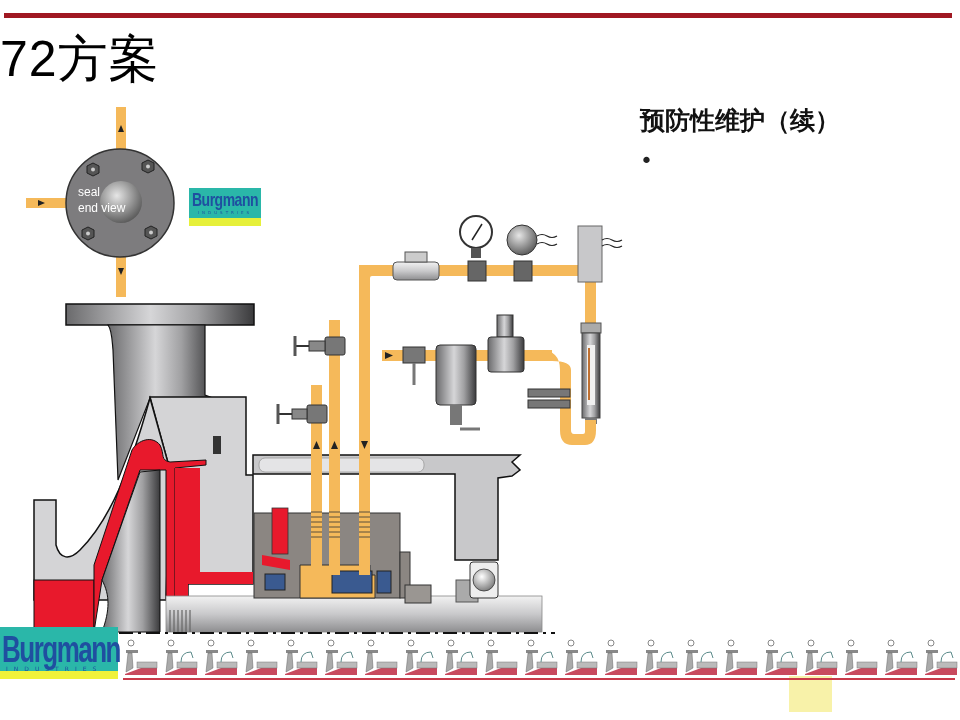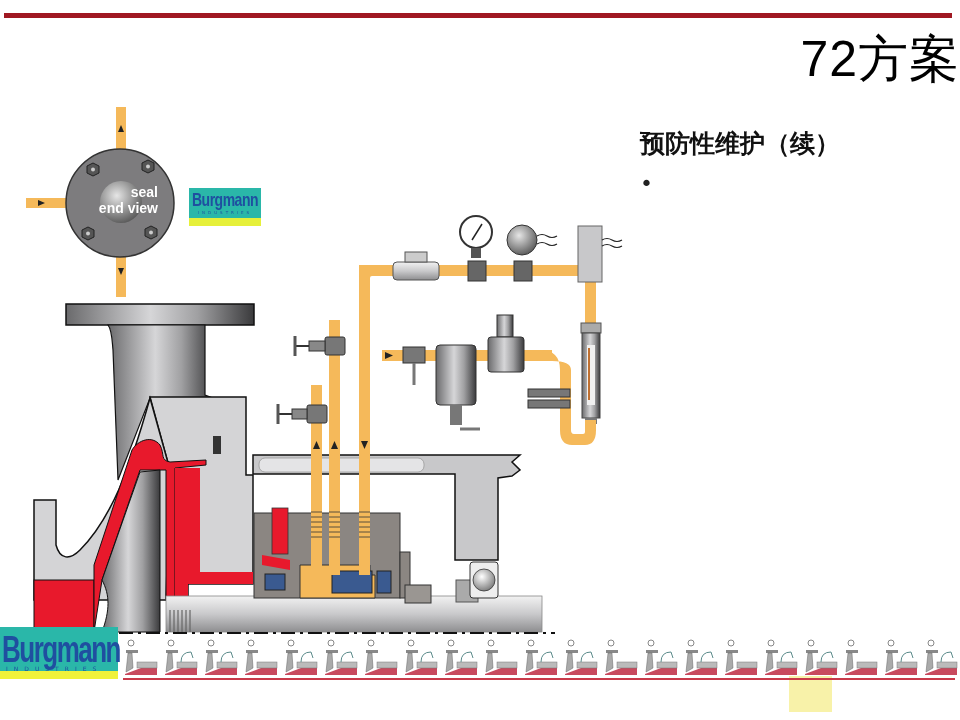--- a/index.html
+++ b/index.html
@@ -1,35 +1,35 @@
 <!DOCTYPE html>
 <html><head>
 <meta charset="utf-8">
 <style>
   * { margin: 0; padding: 0; box-sizing: border-box; }
   html, body { width: 960px; height: 720px; background: #ffffff; overflow: hidden; }
   body { position: relative; font-family: "DejaVu Sans", sans-serif; }
   .top-rule { position: absolute; left: 4px; top: 13px; width: 948px; height: 5px; background: #a01822; }
-  .title { position: absolute; left: 0; top: 28px; width: 960px; text-align: right; font-family: "Liberation Sans", "DejaVu Sans", sans-serif; font-size: 50px; color: #000; line-height: 62px; letter-spacing: 1px; }
+  .title { position: absolute; left: 0; top: 28px; width: 960px; text-align: left; font-family: "Liberation Sans", "DejaVu Sans", sans-serif; font-size: 50px; color: #000; line-height: 62px; letter-spacing: 1px; }
   .notes { position: absolute; left: 640px; top: 104px; width: 315px; }
-  .notes-heading { font-size: 25px; color: #111; line-height: 34px; font-weight: bold; margin-top: 23px; }
+  .notes-heading { font-size: 25px; color: #111; line-height: 34px; font-weight: bold; }
   .bullet-row { display: flex; margin-top: 6px; }
   .bullet-dot { font-size: 22px; color: #222; width: 26px; line-height: 34px; }
   .bullet-text { font-size: 24px; color: #333; line-height: 34px; width: 280px; }
   svg.diagram { position: absolute; left: 0; top: 0; }
   .logo-small { position: absolute; left: 189px; top: 188px; width: 72px; height: 38px; background: linear-gradient(180deg,#2ab7a9 0%,#2ab7a9 80%,#e6f03a 80%,#e6f03a 100%); }
   .logo-small .brand { position: absolute; left: 0; top: 1px; width: 72px; text-align: center; font-family: "Liberation Sans", sans-serif; font-weight: bold; font-size: 14px; color: #1f4fa0; letter-spacing: -0.5px; transform: scaleY(1.3); transform-origin: top; }
   .logo-small .sub { position: absolute; left: 0; top: 22px; width: 72px; text-align: center; font-size: 4px; color: #1f4fa0; letter-spacing: 3px; }
   .logo-big { position: absolute; left: 0; top: 627px; width: 118px; height: 52px; background: linear-gradient(180deg,#2ab7a9 0%,#2ab7a9 85%,#f0f23a 85%,#f0f23a 100%); }
   .logo-big .brand { position: absolute; left: 2px; top: 0px; width: 116px; text-align: left; font-family: "Liberation Sans", sans-serif; font-weight: bold; font-size: 26px; color: #1f4fa0; letter-spacing: -1.5px; transform: scaleY(1.45); transform-origin: top; }
   .logo-big .sub { position: absolute; left: 6px; top: 38px; width: 110px; font-size: 6px; color: #1f4fa0; letter-spacing: 6px; }
   .thumb-strip { position: absolute; left: 123px; top: 638px; width: 832px; height: 42px; display: flex; gap: 1px; }
   .thumb { width: 39px; height: 40px; position: relative; }
   .thumb-highlight { position: absolute; left: 789px; top: 676px; width: 43px; height: 36px; background: #f7f09a; opacity: 0.85; }
-  .seal-label { position: absolute; left: 78px; top: 184px; width: 80px; text-align: right; font-family: "Liberation Sans", sans-serif; font-weight: bold; font-size: 14px; line-height: 16px; color: #fff; }
+  .seal-label { position: absolute; left: 78px; top: 184px; width: 80px; text-align: left; font-family: "Liberation Sans", sans-serif; font-weight: normal; font-size: 12px; line-height: 16px; color: #fff; }
 </style>
 </head>
 <body>
 
 <div class="top-rule"></div>
 <div class="title">72方案</div>
 
 <div class="notes">
   <div class="notes-heading">预防性维护（续）</div>
   <div class="bullet-row">

